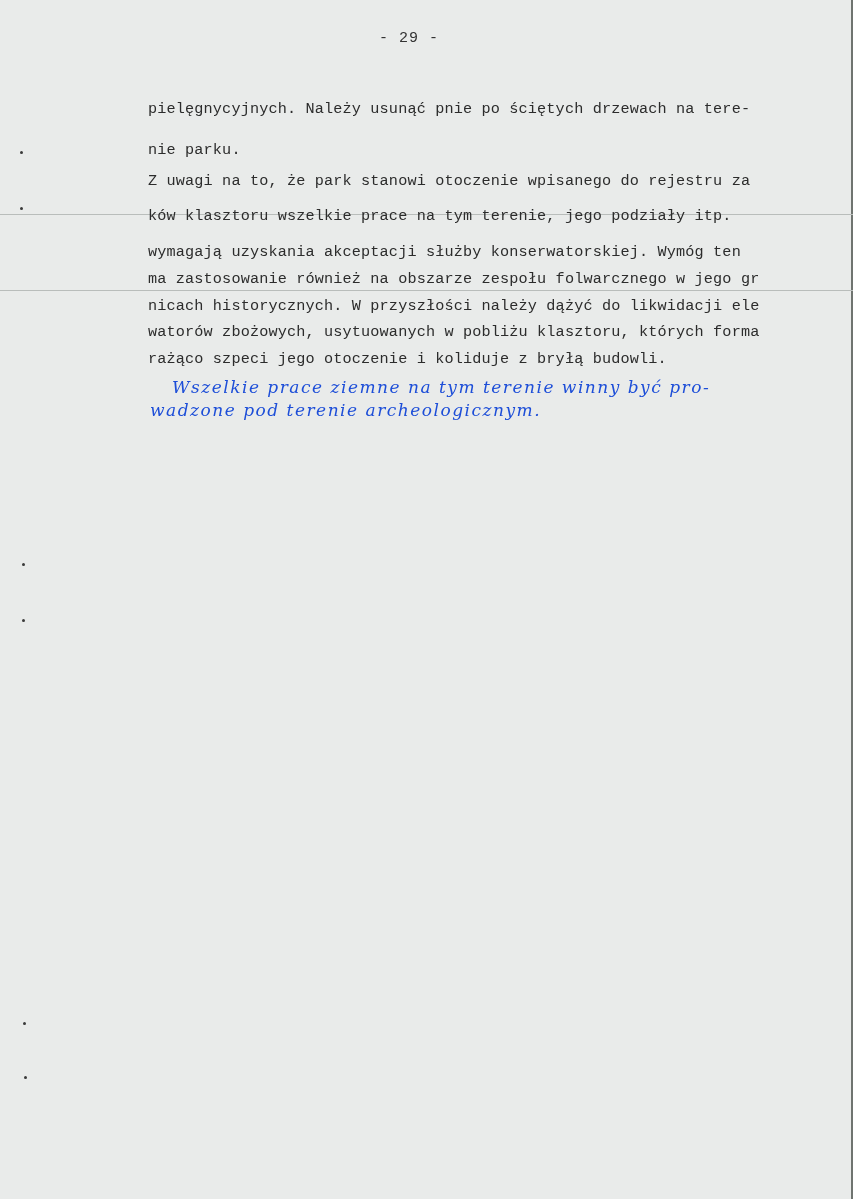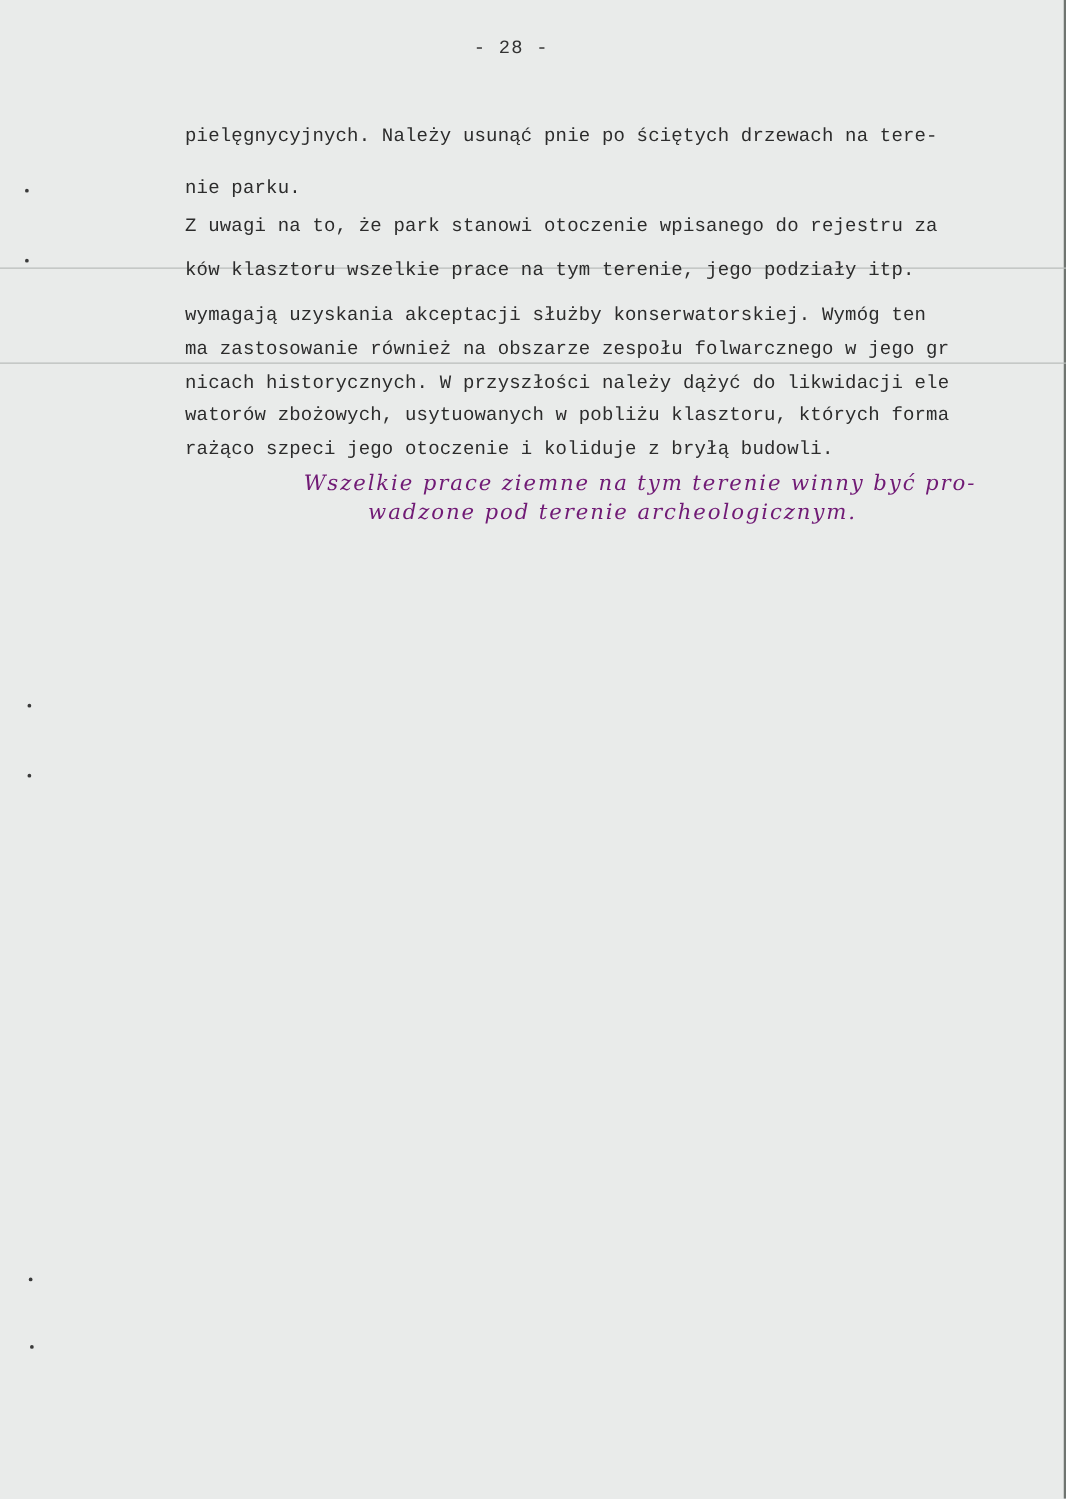--- a/index.html
+++ b/index.html
@@ -22,35 +22,34 @@
       position: absolute; left: 148px; width: 720px;
       font-size: 15.2px; white-space: nowrap; color: #2c2c2c;
       letter-spacing: 0.15px;
     }
     .rule {
       position: absolute; left: 0; height: 1px; background: #b9bdbb;
     }
     .hand {
       position: absolute; left: 172px; width: 680px;
       font-family: "DejaVu Serif", serif; font-style: italic;
-      font-size: 17px; color: #701a75; white-space: nowrap;
+      font-size: 17px; color: #1d4ed8; white-space: nowrap;
       letter-spacing: 1.5px;
-      text-align: center;
     }
     .mark {
       position: absolute; width: 3px; height: 3px; border-radius: 50%;
       background: #3a3a3a;
     }
   </style>
 </head>
 <body>
 
 <div class="page-edge"></div>
 
-<div class="page-number">- 28 -</div>
+<div class="page-number">- 29 -</div>
 
 <div class="rule" style="top:214px; width:853px;"></div>
 <div class="rule" style="top:290px; width:853px;"></div>
 
 <div class="typed" style="top:100px;">pielęgnycyjnych. Należy usunąć pnie po ściętych drzewach na tere-</div>
 <div class="typed" style="top:141px;">nie parku.</div>
 <div class="typed" style="top:172px;">Z uwagi na to, że park stanowi otoczenie wpisanego do rejestru za</div>
 <div class="typed" style="top:207px;">ków klasztoru wszelkie prace na tym terenie, jego podziały itp.</div>
 <div class="typed" style="top:243px;">wymagają uzyskania akceptacji służby konserwatorskiej.  Wymóg ten</div>
 <div class="typed" style="top:270px;">ma zastosowanie również na obszarze zespołu folwarcznego w jego gr</div>

